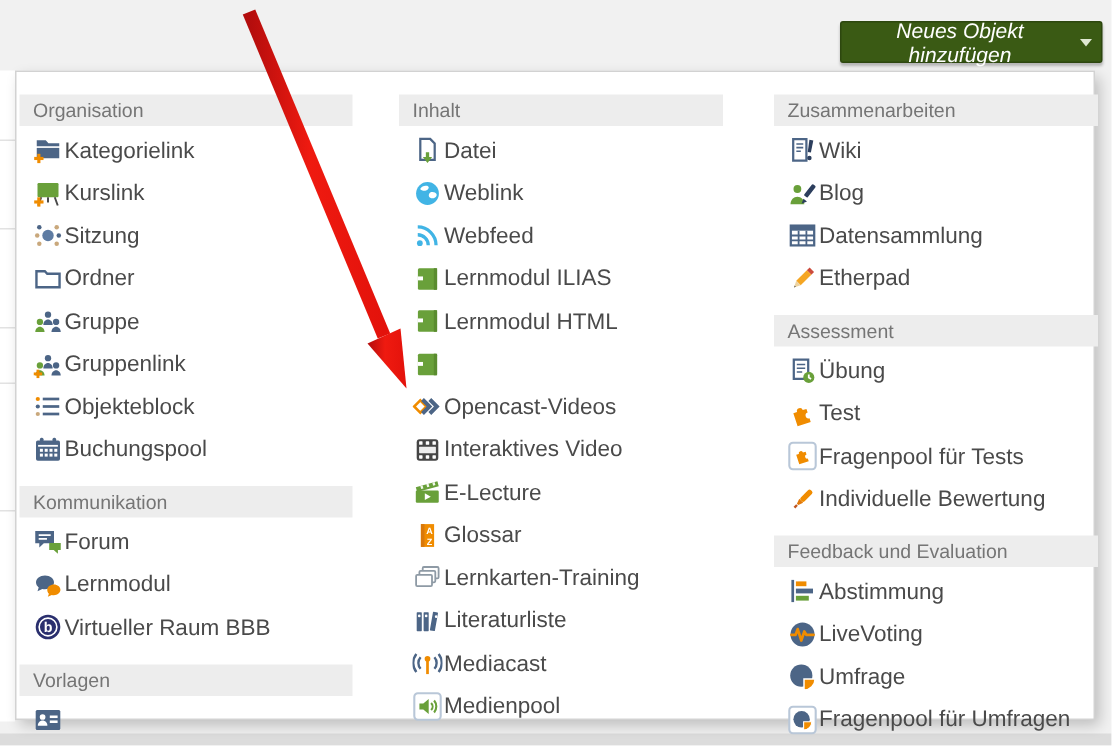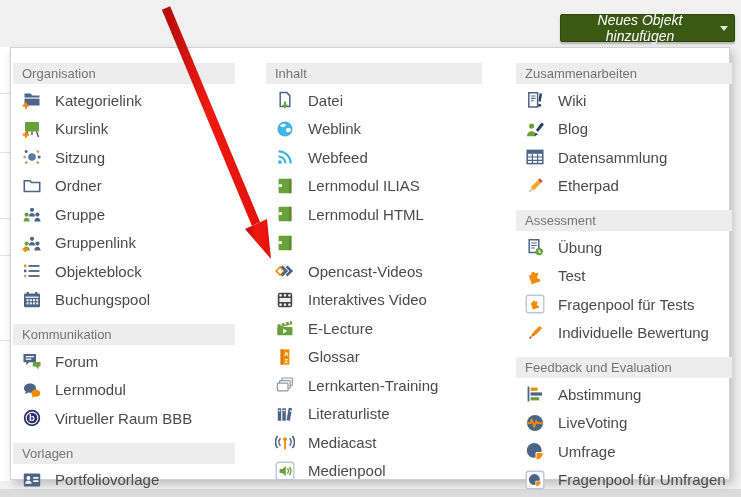--- a/index.html
+++ b/index.html
@@ -19,21 +19,21 @@
   .panel{position:absolute;left:10px;top:47px;width:720px;height:433px;box-sizing:border-box;
          background:#fff;border:1px solid #d2d2d2;box-shadow:3px 4px 9px rgba(0,0,0,.22);}
   .col{position:absolute;top:15px;}
   .col-1{left:2px;width:222px;}
   .col-2{left:255px;width:216px;}
   .col-3{left:505px;width:216px;}
   .sec-header{height:21px;line-height:21px;background:#ededed;color:#757575;font-size:13px;
               padding-left:9px;box-sizing:border-box;}
   .sec-header + .item{margin-top:2px;}
   .sec-gap{margin-top:10px;}
-  .item{height:28.5px;display:flex;align-items:center;padding-left:9px;gap:13px;cursor:pointer;
+  .item{height:28.5px;display:flex;align-items:center;padding-left:9px;gap:1px;cursor:pointer;
         color:#4a4a4a;font-size:15px;white-space:nowrap;}
   .ic{width:20px;height:20px;flex:none;display:flex;align-items:center;justify-content:center;}
   .ic svg{display:block;}
 
   .arrow-overlay{position:absolute;left:0;top:0;width:741px;height:497px;pointer-events:none;z-index:30;}
 </style>
 </head>
 <body>
 
 <div class="under-sliver"></div>
@@ -219,21 +219,20 @@
     <div class="item">
         <span class="ic">
           <svg viewBox="0 0 20 20" width="20" height="20">
             <rect x="1.8" y="3.4" width="16.4" height="13.2" rx="1" fill="#4c6586"></rect>
             <circle cx="6.4" cy="8" r="1.9" fill="#fff"></circle>
             <path fill="#fff" d="M3.2 13.8c0-2 1.5-3.4 3.2-3.4s3.2 1.4 3.2 3.4z"></path>
             <rect x="11.2" y="7" width="5.2" height="1.7" fill="#fff"></rect>
             <rect x="11.2" y="10.3" width="5.2" height="1.7" fill="#fff"></rect>
           </svg>
         </span>
-        <span>Portfoliovorlage</span>
       </div>
   </div>
 
   <div class="col col-2">
     <div class="sec-header">Inhalt</div>
     <div class="item">
         <span class="ic">
           <svg viewBox="0 0 20 20" width="20" height="20">
             <path fill="none" stroke="#4c6586" stroke-width="1.5" d="M5.2 2.6h6.6l3 3v11H5.2z"></path>
             <path fill="#69a03a" d="M8.9 11.5h2.2v3.2h2L10 18.6l-3.1-3.9h2z"></path>

